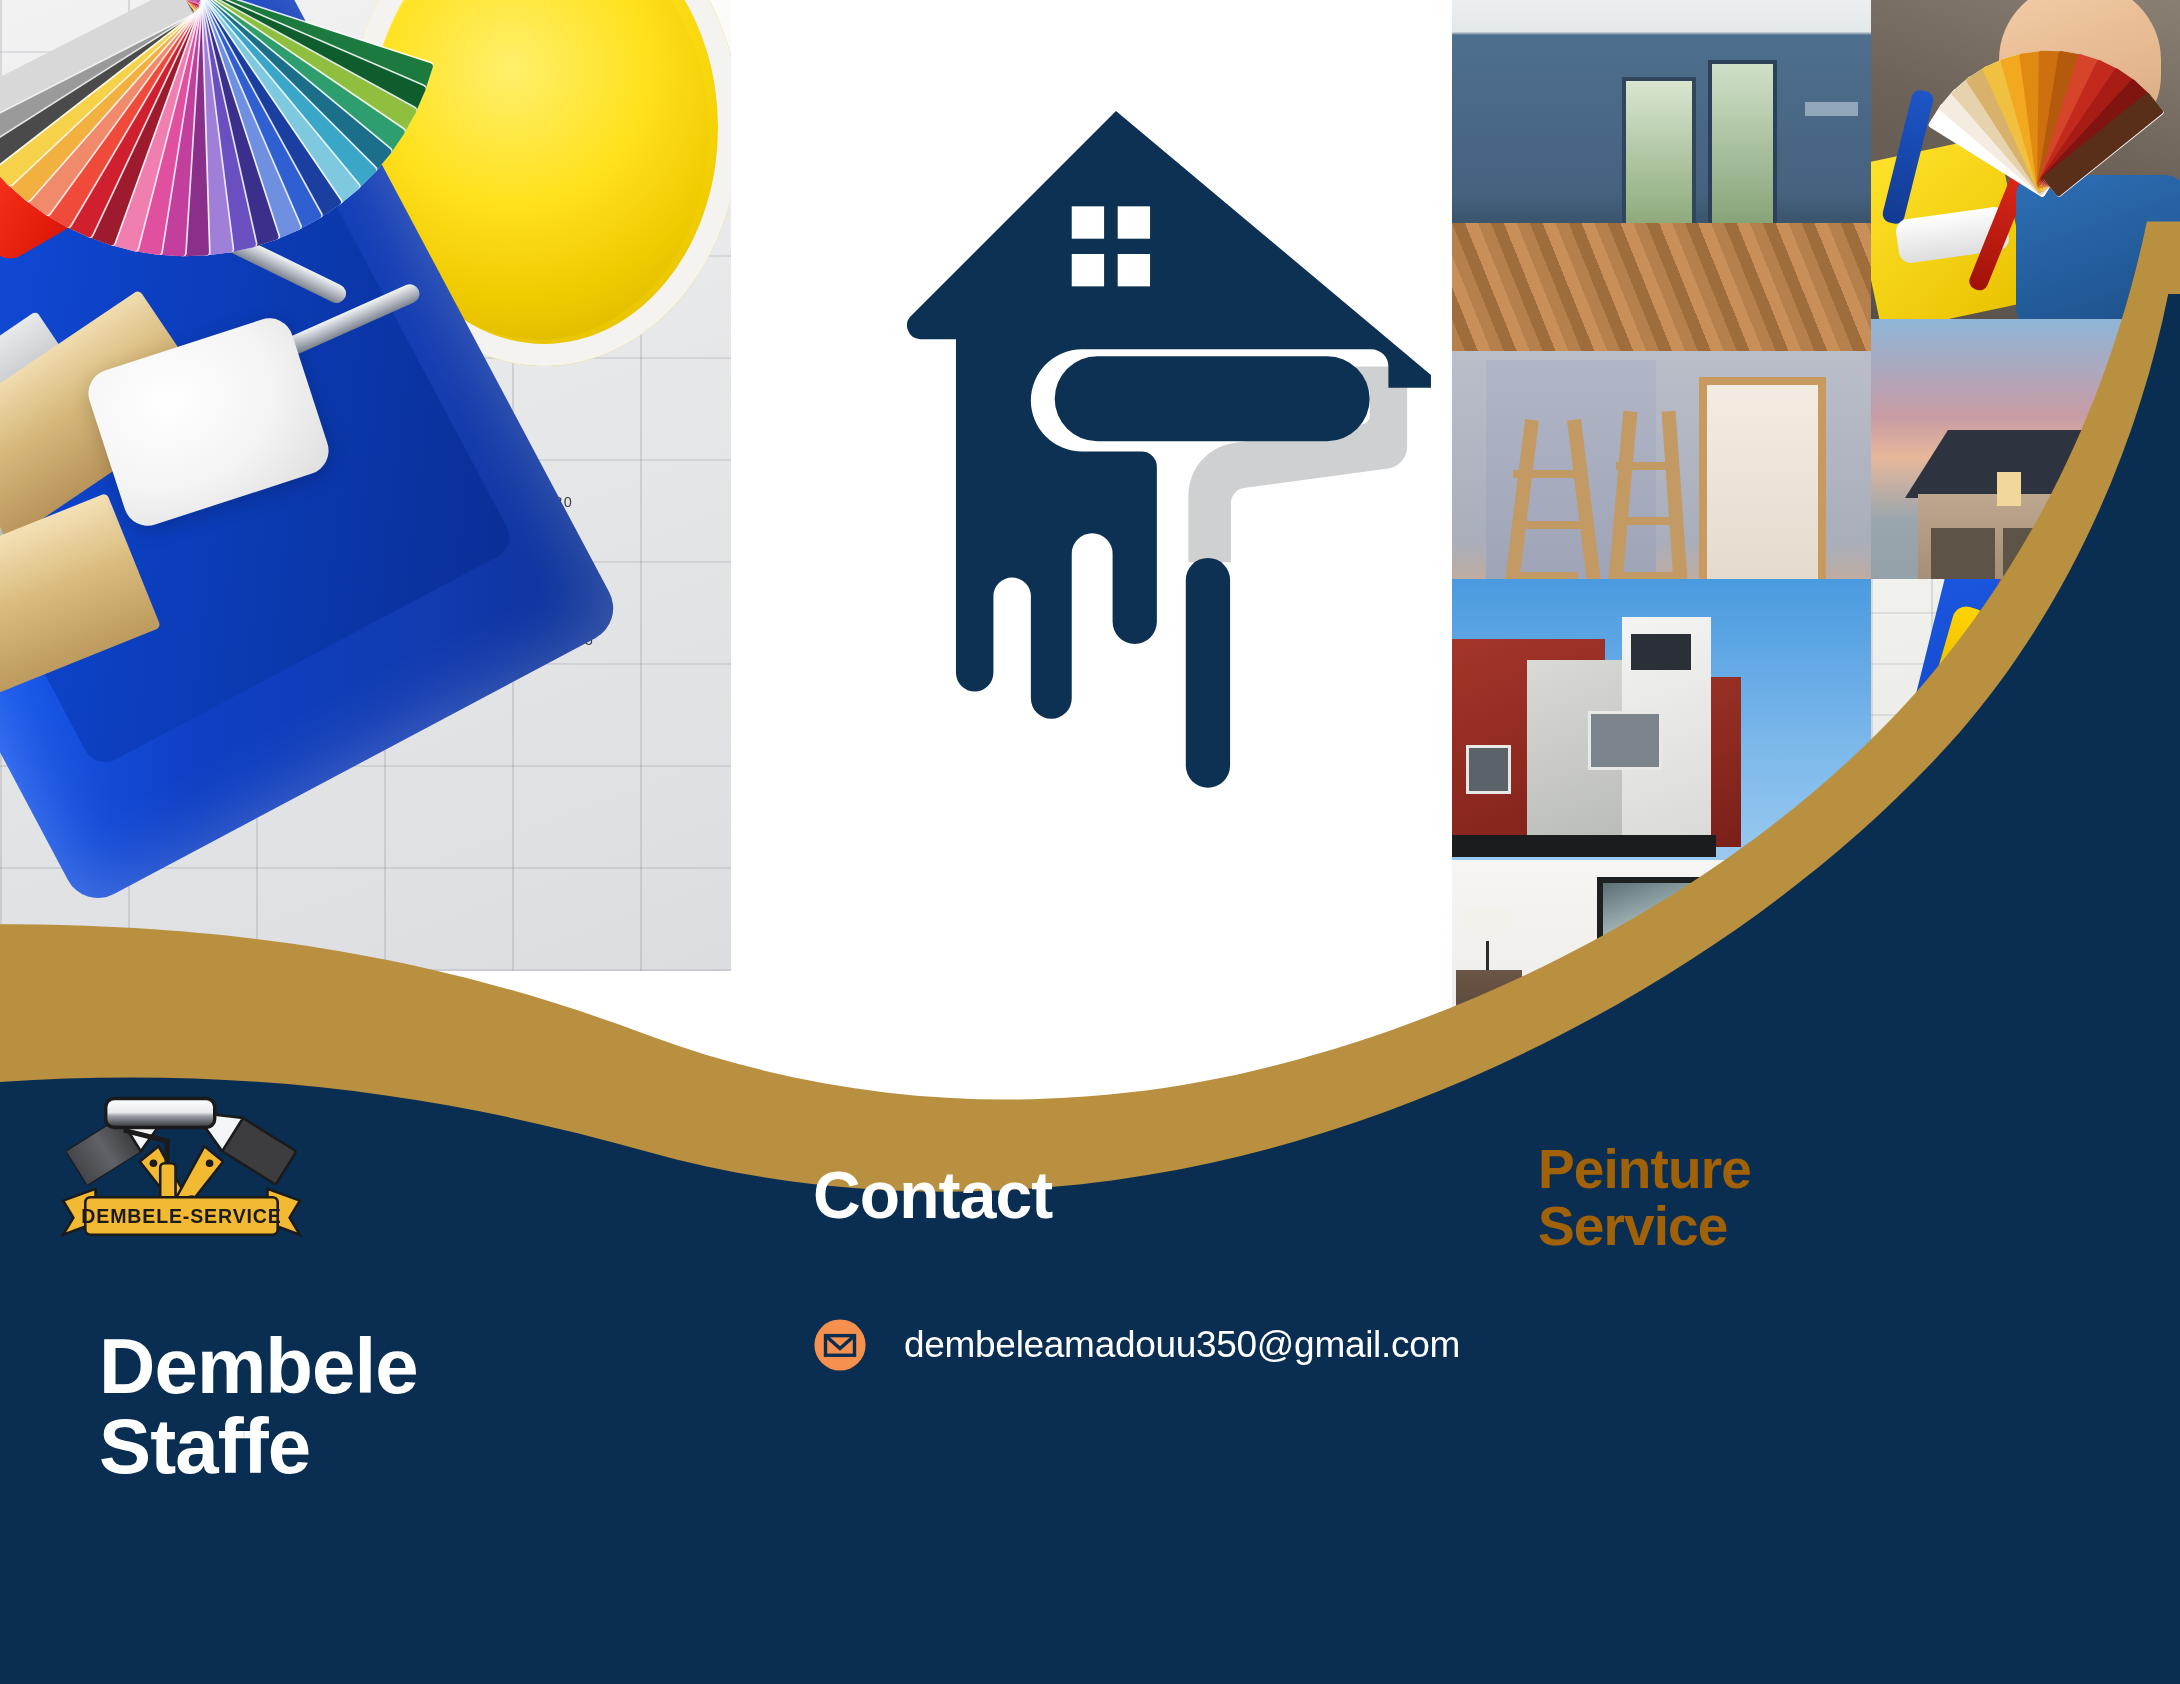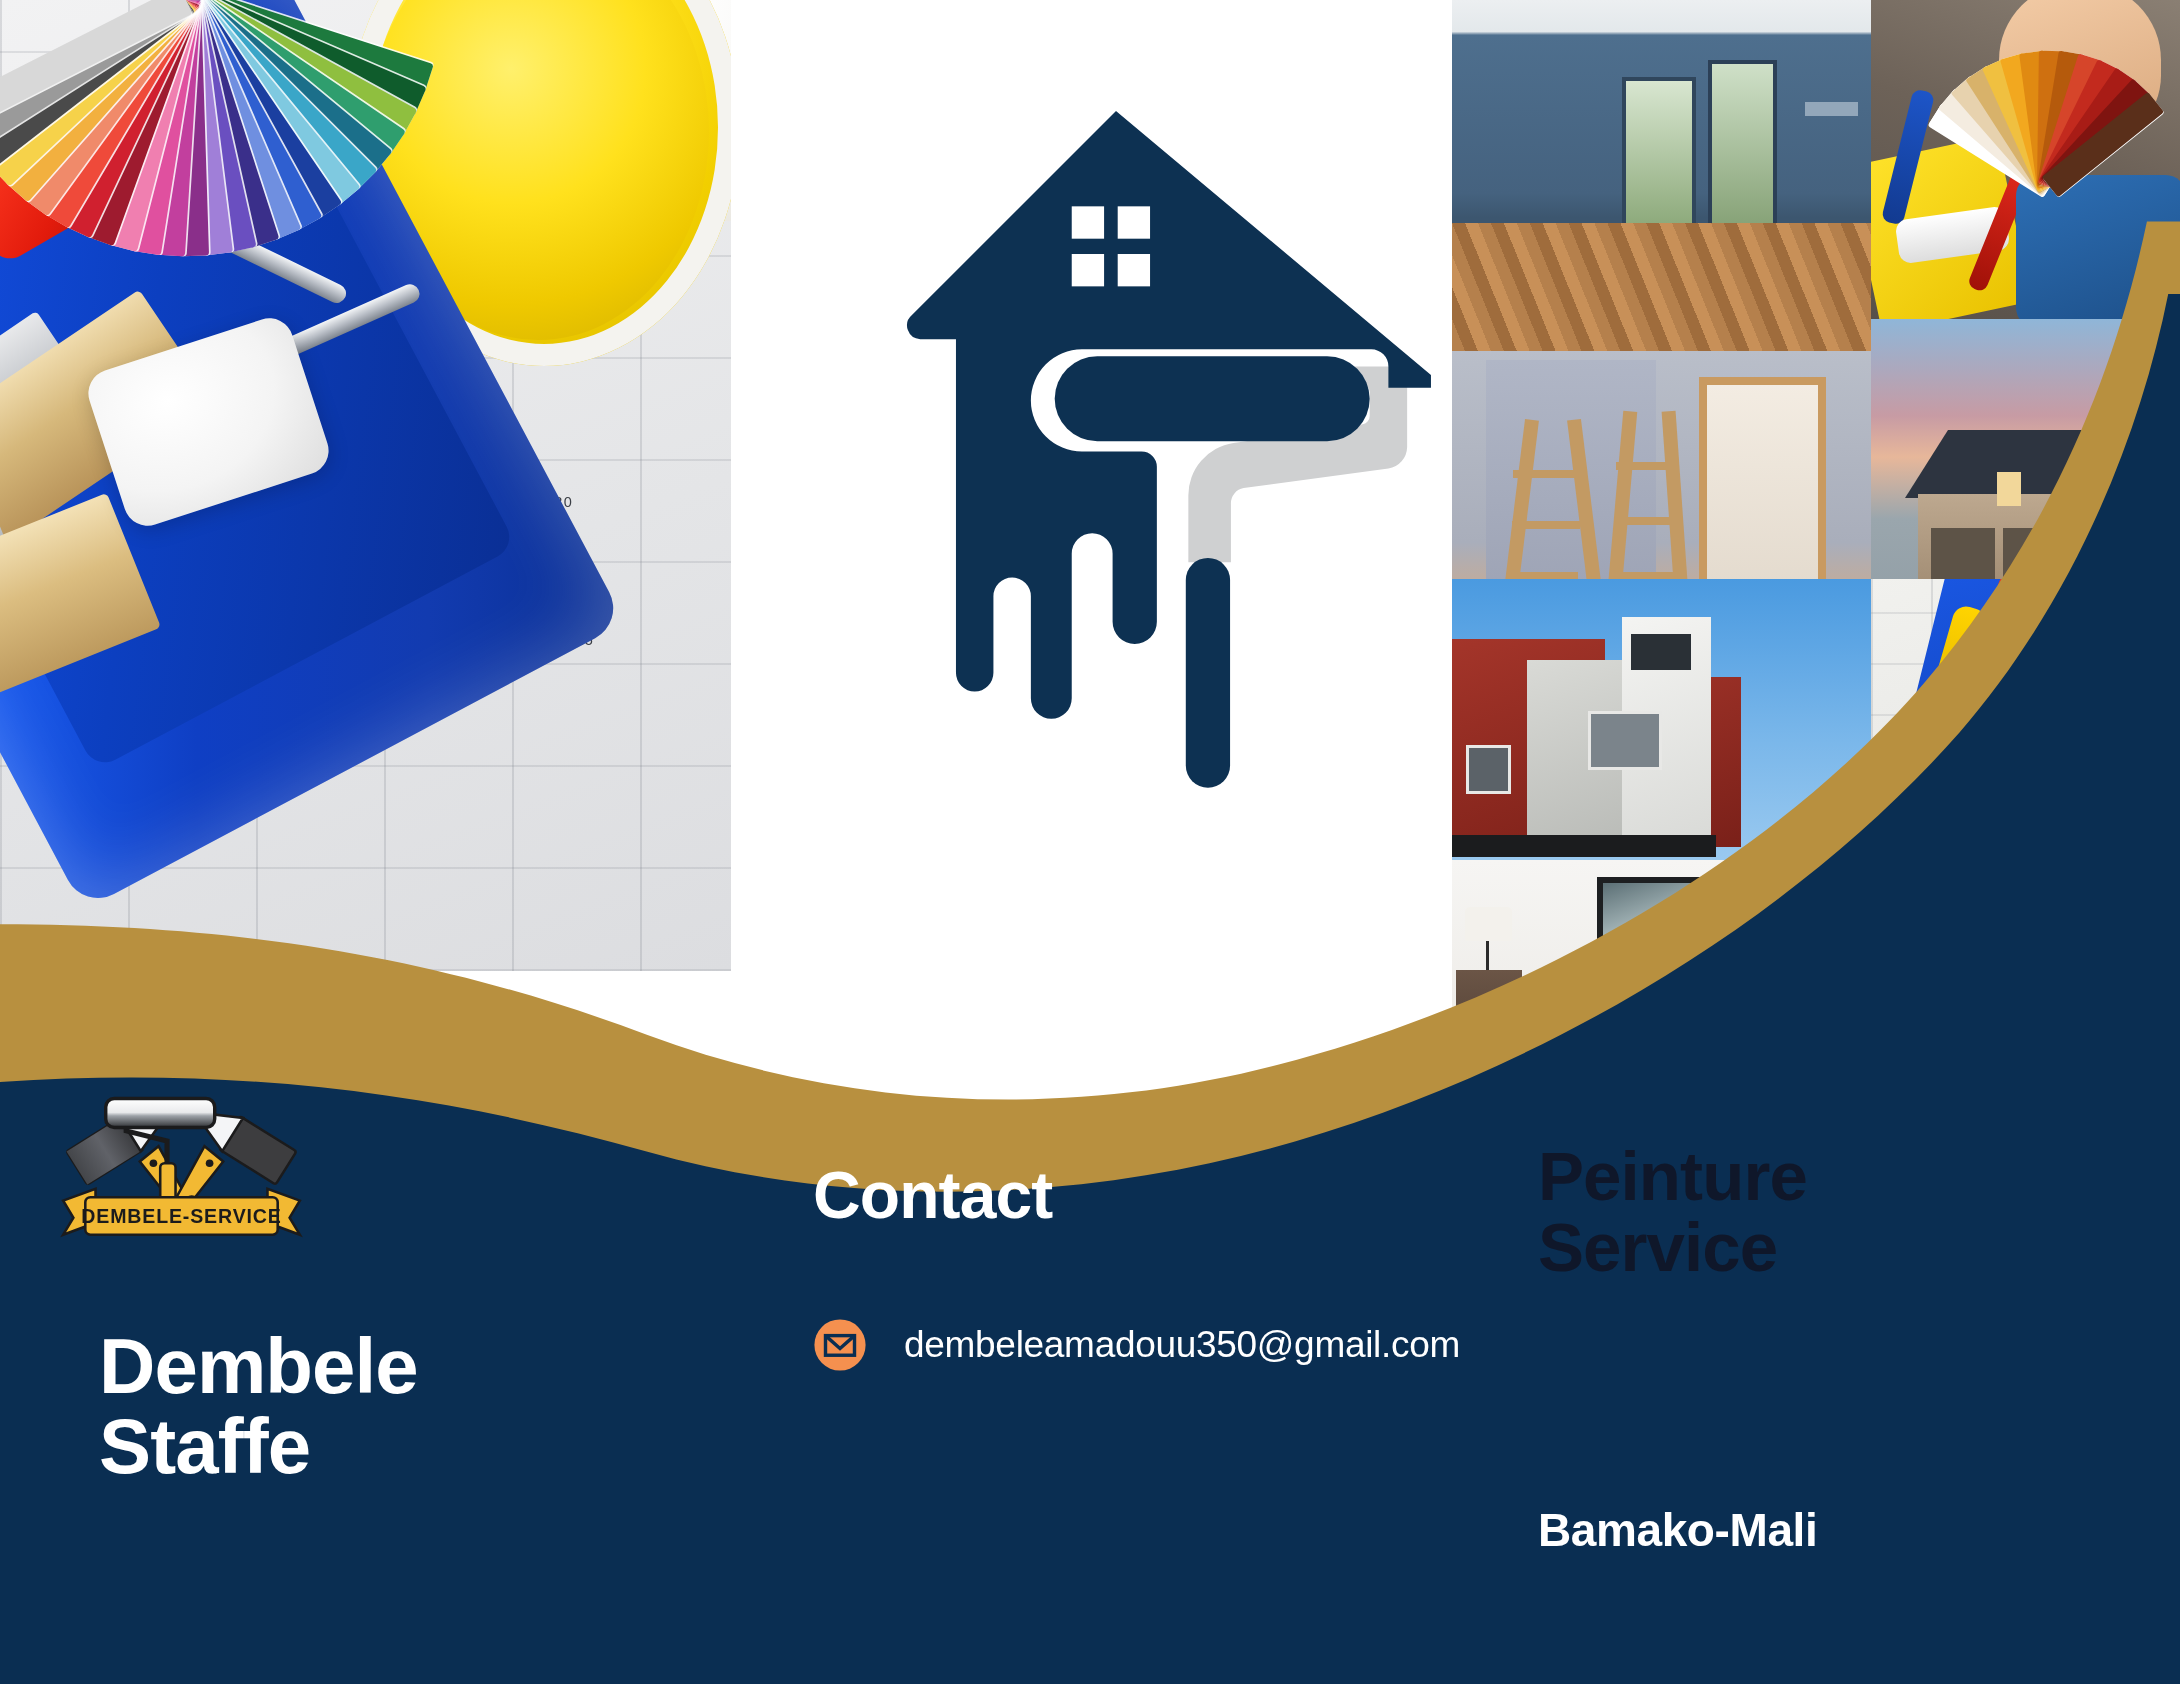--- a/index.html
+++ b/index.html
@@ -210,21 +210,21 @@
     color:#ffffff;font-size:66px;font-weight:bold;letter-spacing:-0.9px;
   }
 
   .contact-rows{position:absolute;left:809px;top:1299px;width:630px;}
   .crow{display:flex;align-items:center;height:92px;}
   .cicon{width:61px;height:61px;flex:0 0 61px;display:flex;align-items:center;justify-content:center;}
   .ctext{color:#ffffff;font-size:37px;margin-left:34px;white-space:nowrap;letter-spacing:-0.3px;}
 
   .service-title{
     position:absolute;left:1538px;top:1141px;width:511px;
-    color:#0f172a;font-size:69px;font-weight:bold;line-height:1.03;letter-spacing:-0.9px;
+    color:#a16207;font-size:55px;font-weight:bold;line-height:1.03;letter-spacing:-0.9px;
   }
   .city{
     position:absolute;left:1538px;top:1503px;
     color:#ffffff;font-size:46px;font-weight:bold;letter-spacing:-0.4px;
   }
 </style>
 </head>
 <body>
 
 <div id="poster">
@@ -489,16 +489,15 @@
       </span>
       <span class="ctext">dembeleamadouu350@gmail.com</span>
     </div>
 
   </div>
 
   <div class="service-title">
     <div>Peinture</div>
     <div>Service</div>
   </div>
-  <div class="city">Bamako-Mali</div>
 
 </div>
 
 
 </body></html>

